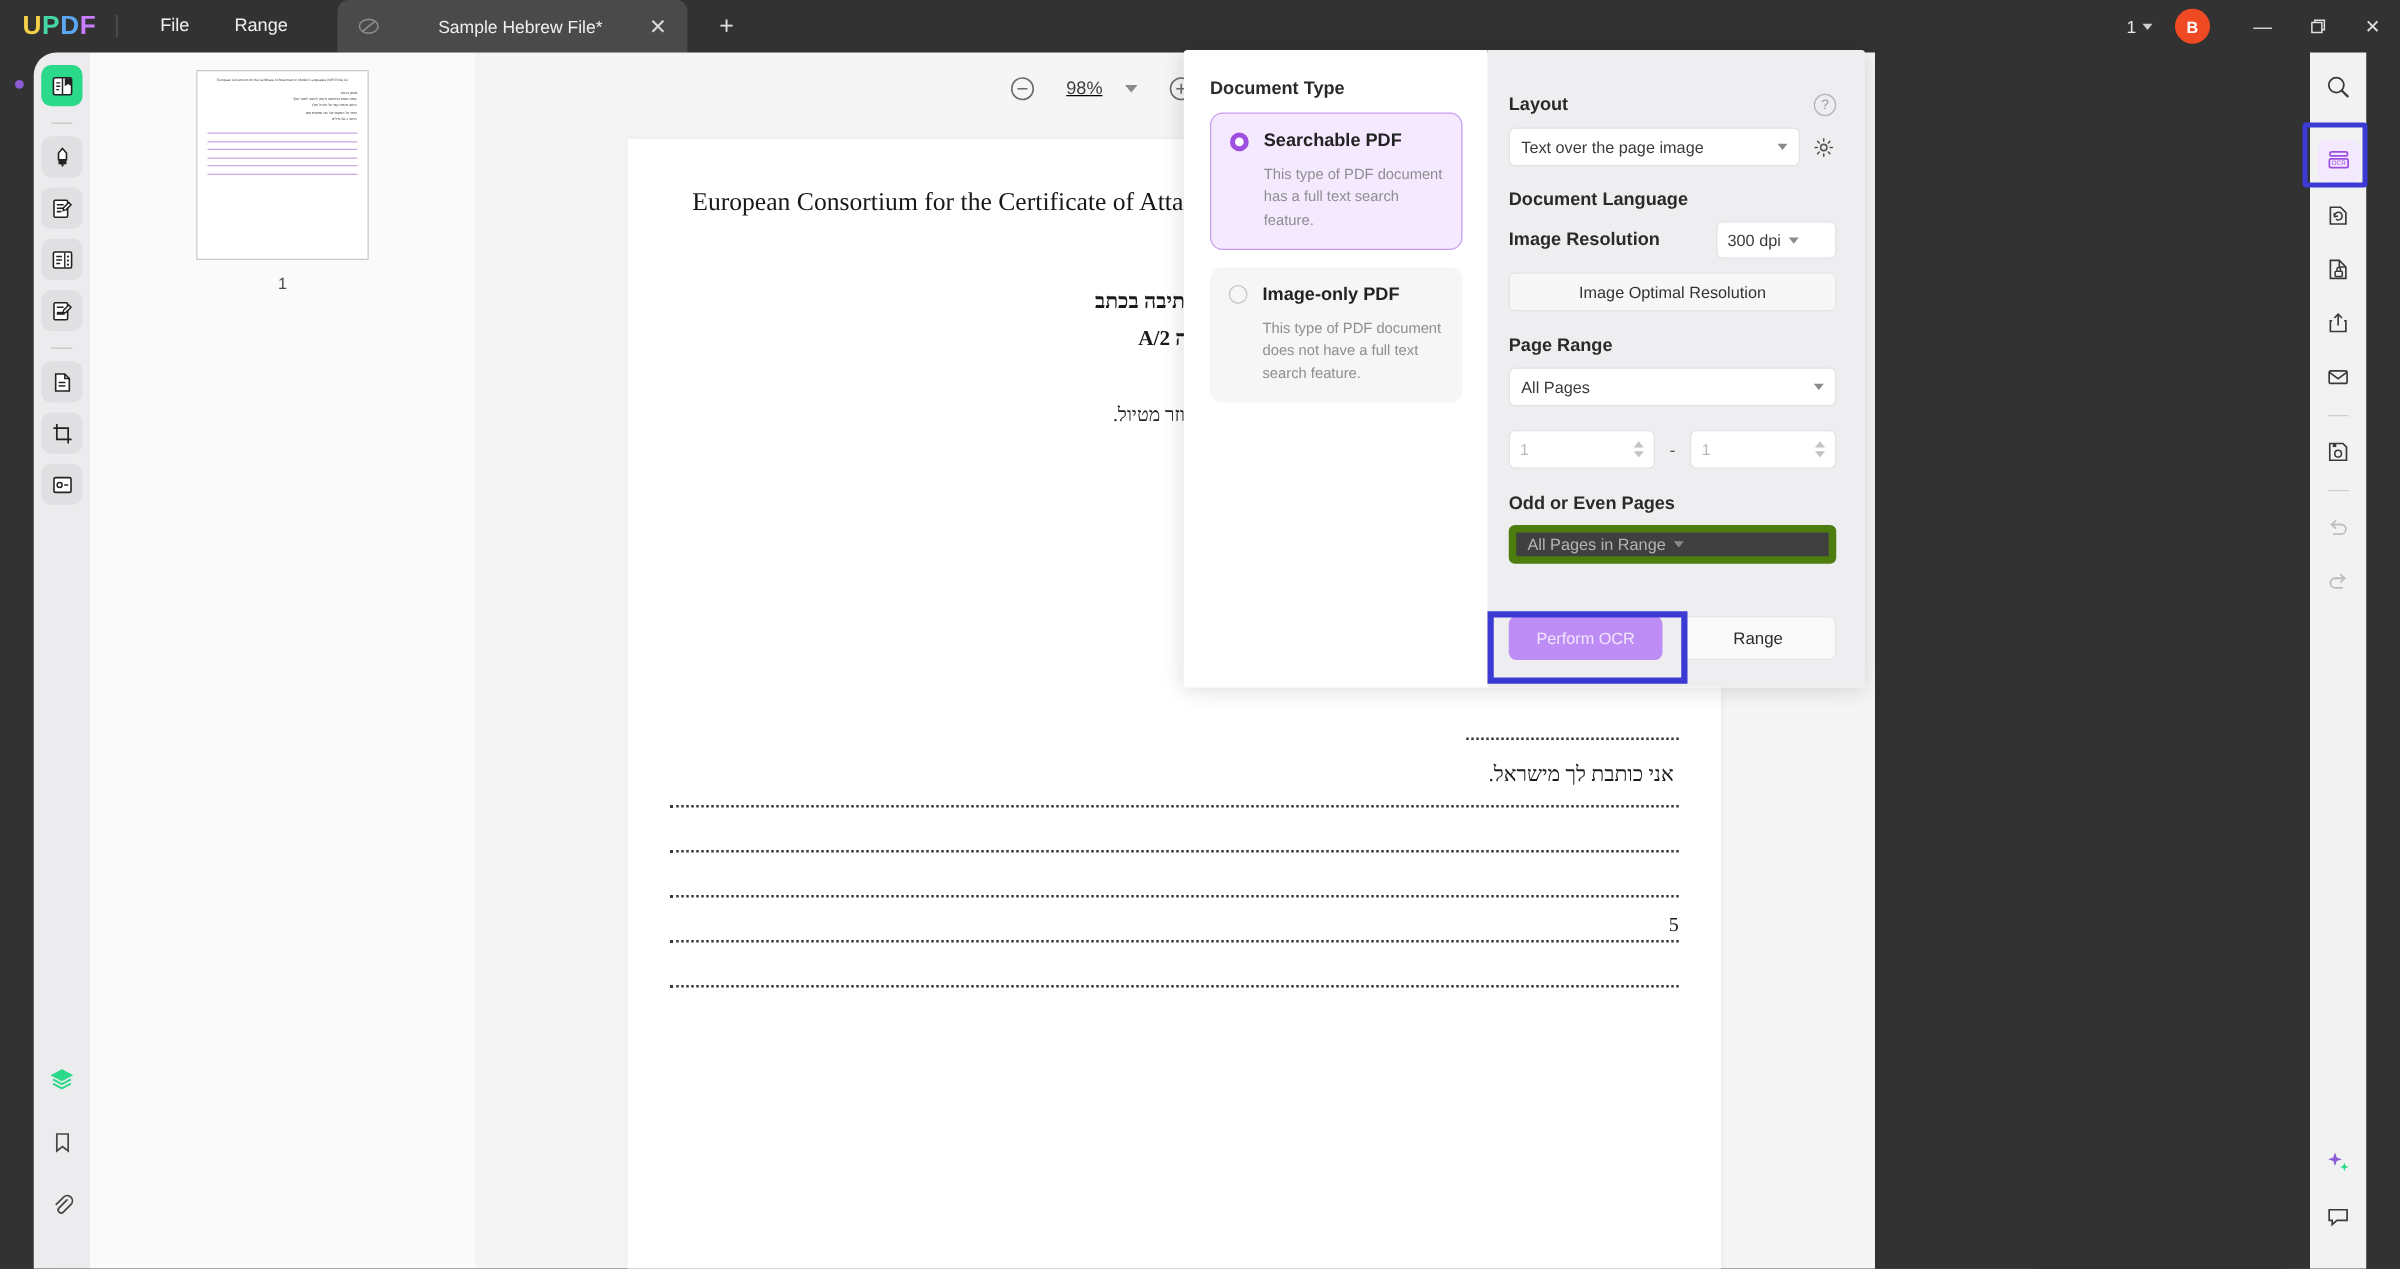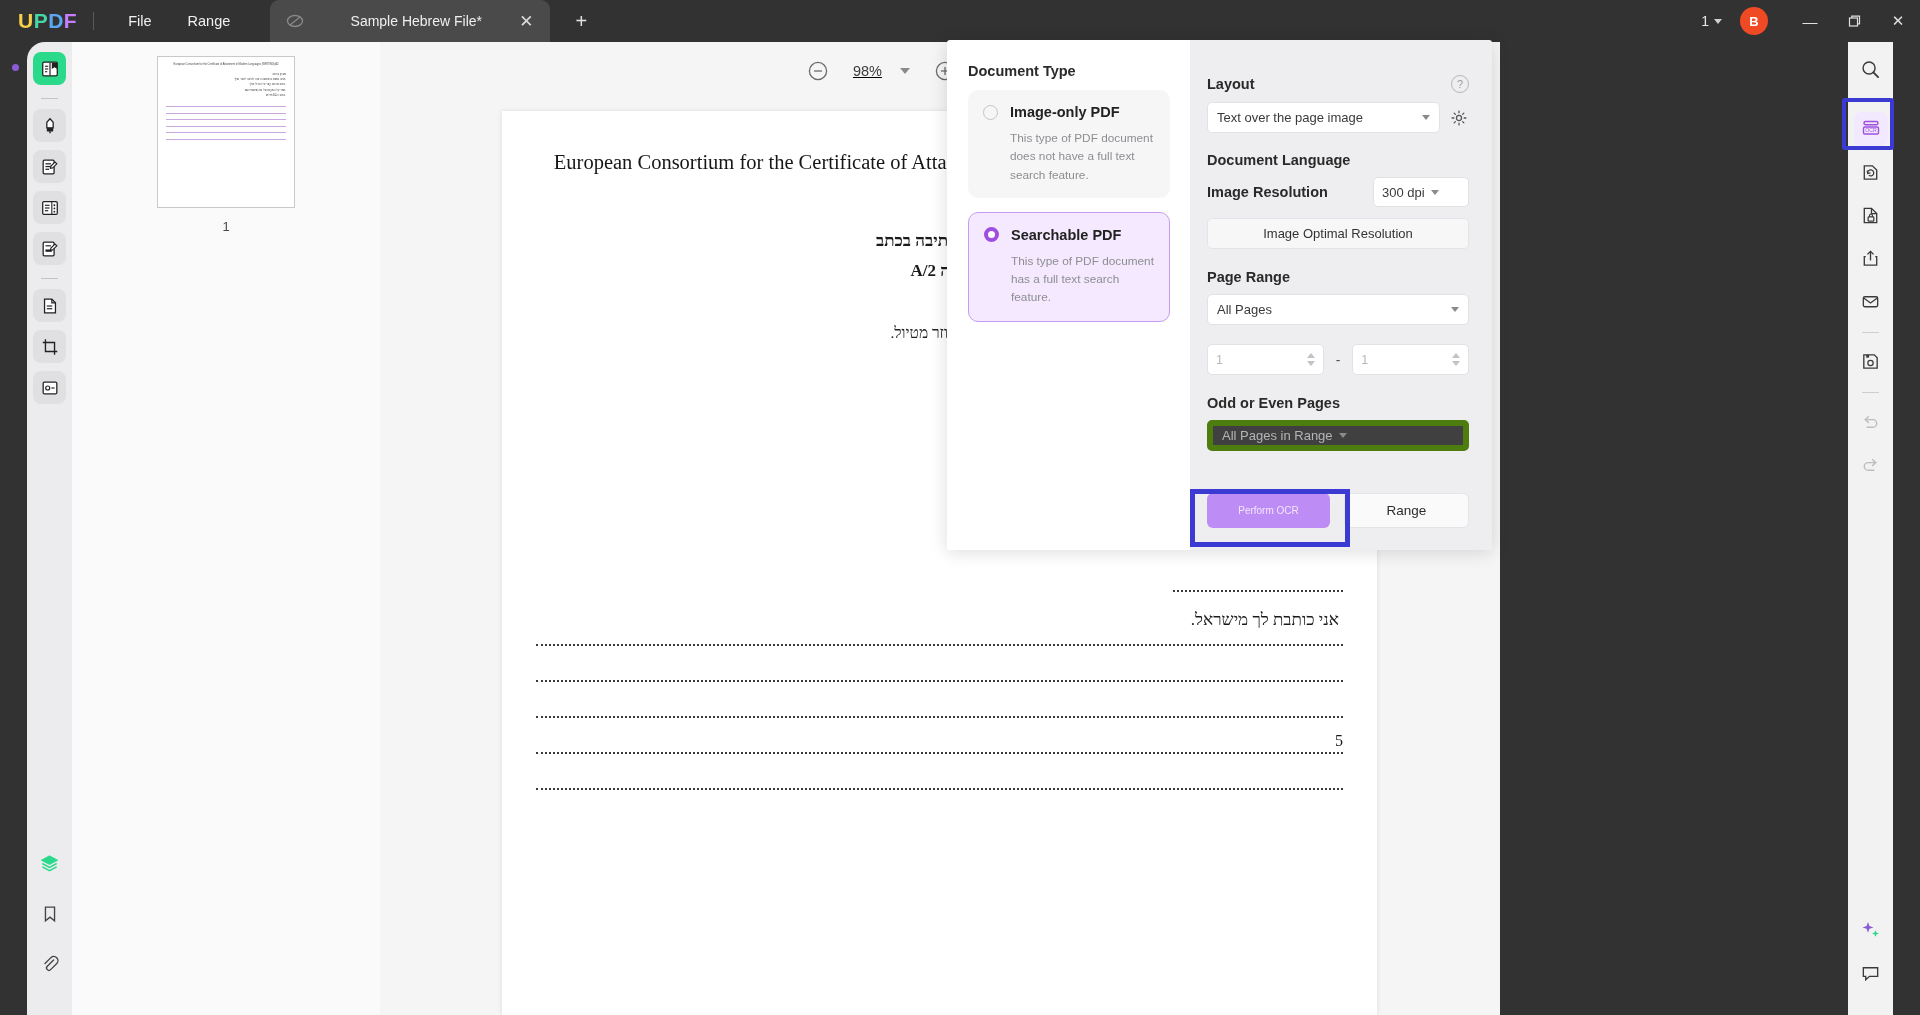--- a/index.html
+++ b/index.html
@@ -283,21 +283,21 @@
     border-radius: 5px; display: flex; align-items: center; padding: 0 9px;
     font-size: 13px; color: #b4b4b8; cursor: pointer;
   }
   .footer {
     margin-top: auto; display: flex; align-items: center; gap: 14px;
     padding-bottom: 22px;
   }
   .btn-primary {
     flex: 1; height: 35px; background: #bd8cf5; color: #f3e6ff;
     border-radius: 6px; display: flex; align-items: center;
-    justify-content: center; font-size: 10px; cursor: pointer; text-align: center;
+    justify-content: center; font-size: 13px; cursor: pointer; text-align: center;
   }
   .btn-cancel {
     flex: 1; height: 35px; background: #fafafb; border: 1px solid #e5e5e9;
     color: #2c2c2c; border-radius: 6px; display: flex; align-items: center;
     justify-content: center; font-size: 13.5px; cursor: pointer;
   }
   .ocr-btn-ring {
     position: absolute; left: 1190px; top: 489px; width: 160px; height: 58px;
     border: 5px solid #3b3bd4; pointer-events: none;
   }
@@ -592,34 +592,34 @@
             <path d="M3.5 5 h15 v9 h-8.5 L6 17.5 V14 H3.5 Z" fill="none" stroke="#3a3a3a" stroke-width="1.4"></path>
           </svg>
       </div>
     </div>
   </div>
 
   <div class="ocr-dialog">
     <div class="ocr-left">
       <div class="sec-title">Document Type</div>
 
+      <div class="type-card selected">
+        <div class="type-head">
+          <div class="radio on"></div>
+          <div class="type-name">Searchable PDF</div>
+        </div>
+        <div class="type-desc">This type of PDF document has a full text search feature.</div>
+      </div>
+
       <div class="type-card">
         <div class="type-head">
           <div class="radio"></div>
           <div class="type-name">Image-only PDF</div>
         </div>
         <div class="type-desc">This type of PDF document does not have a full text search feature.</div>
-      </div>
-
-      <div class="type-card selected">
-        <div class="type-head">
-          <div class="radio on"></div>
-          <div class="type-name">Searchable PDF</div>
-        </div>
-        <div class="type-desc">This type of PDF document has a full text search feature.</div>
       </div>
     </div>
 
     <div class="ocr-right">
       <div class="label-row">
         <div class="fld-label" style="margin-bottom:0">Layout</div>
         <div class="help">?</div>
       </div>
       <div class="fld-row">
         <div class="select">

